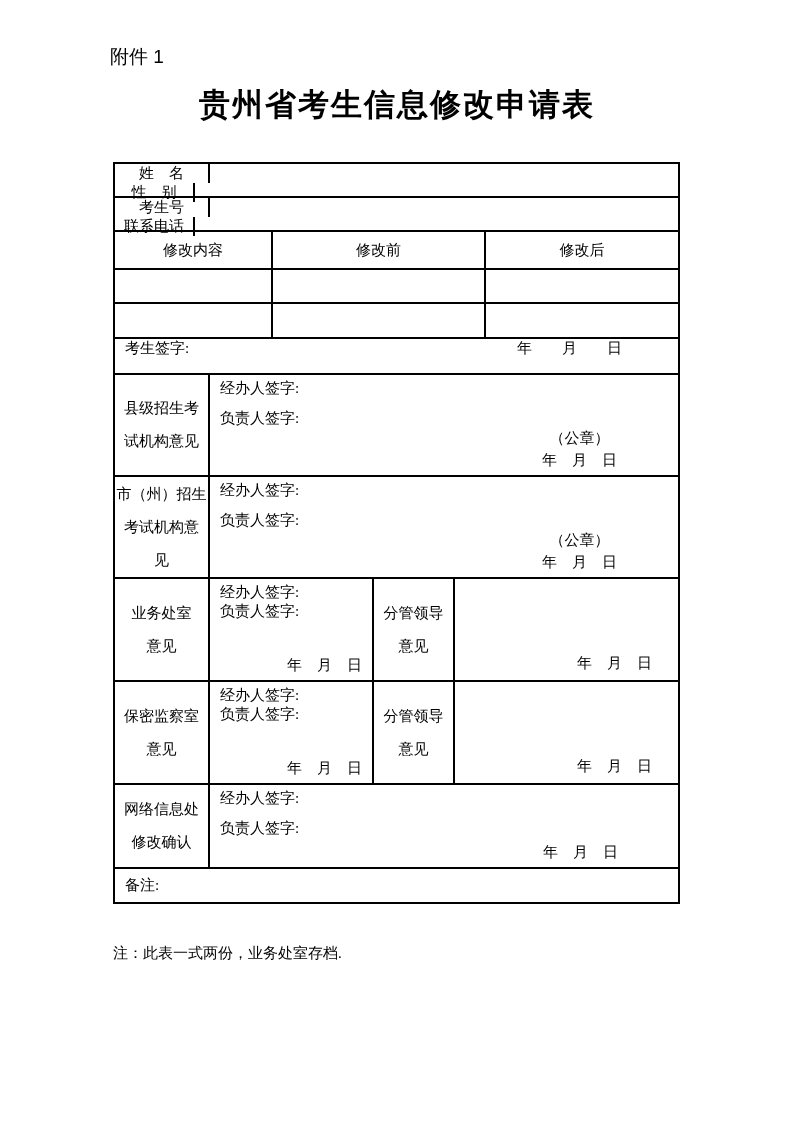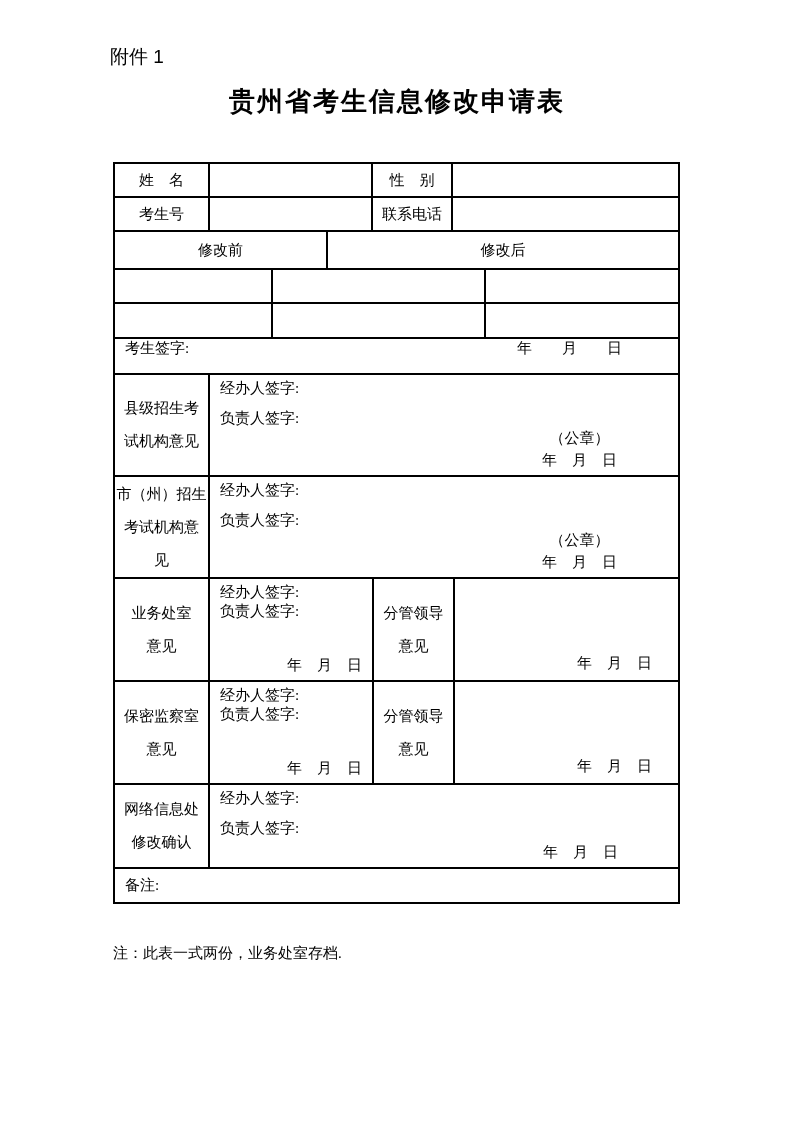--- a/index.html
+++ b/index.html
@@ -13,35 +13,35 @@
   .page { position: relative; width: 794px; height: 1123px; background: #fff; }
 
   .attachment {
     position: absolute; left: 110px; top: 44px;
     font-size: 19px;
     font-family: "Liberation Sans", "DejaVu Sans", sans-serif;
   }
   .title {
     position: absolute; top: 84px; left: 0; width: 794px;
     text-align: center;
-    font-size: 26px; font-weight: bold; letter-spacing: 2px;
+    font-size: 31px; font-weight: bold; letter-spacing: 2px;
   }
 
   .form {
     position: absolute; left: 113px; top: 162px; width: 567px;
     border: 2px solid #000;
     font-size: 15px;
   }
   .band { display: flex; border-bottom: 2px solid #000; }
   .band.last { border-bottom: none; }
   .cell { border-right: 2px solid #000; }
   .cell.end { border-right: none; }
 
   
-  .rowA { height: 34px; }
+  .rowA { height: 34px; flex-direction: column; }
   .rowA.mid { height: 35px; }
   .a1 { width: 95px; }
   .a2 { width: 163px; }
   .a3 { width: 80px; }
   .a4 { flex: 1; }
   .lbl { display: flex; align-items: center; justify-content: center; }
 
   
   .rowBh { height: 38px; }
   .rowB { height: 34px; }
@@ -103,20 +103,21 @@
       <div class="cell a4 end"></div>
     </div>
     <div class="band rowA">
       <div class="cell a1 lbl">考生号</div>
       <div class="cell a2"></div>
       <div class="cell a3 lbl">联系电话</div>
       <div class="cell a4 end"></div>
     </div>
 
     <div class="band rowBh">
+      <div class="cell b1 lbl">修改内容</div>
       <div class="cell b2 lbl">修改前</div>
       <div class="cell b3 end lbl">修改后</div>
     </div>
     <div class="band rowB">
       <div class="cell b1"></div>
       <div class="cell b2"></div>
       <div class="cell b3 end"></div>
     </div>
     <div class="band rowB mid2">
       <div class="cell b1"></div>

